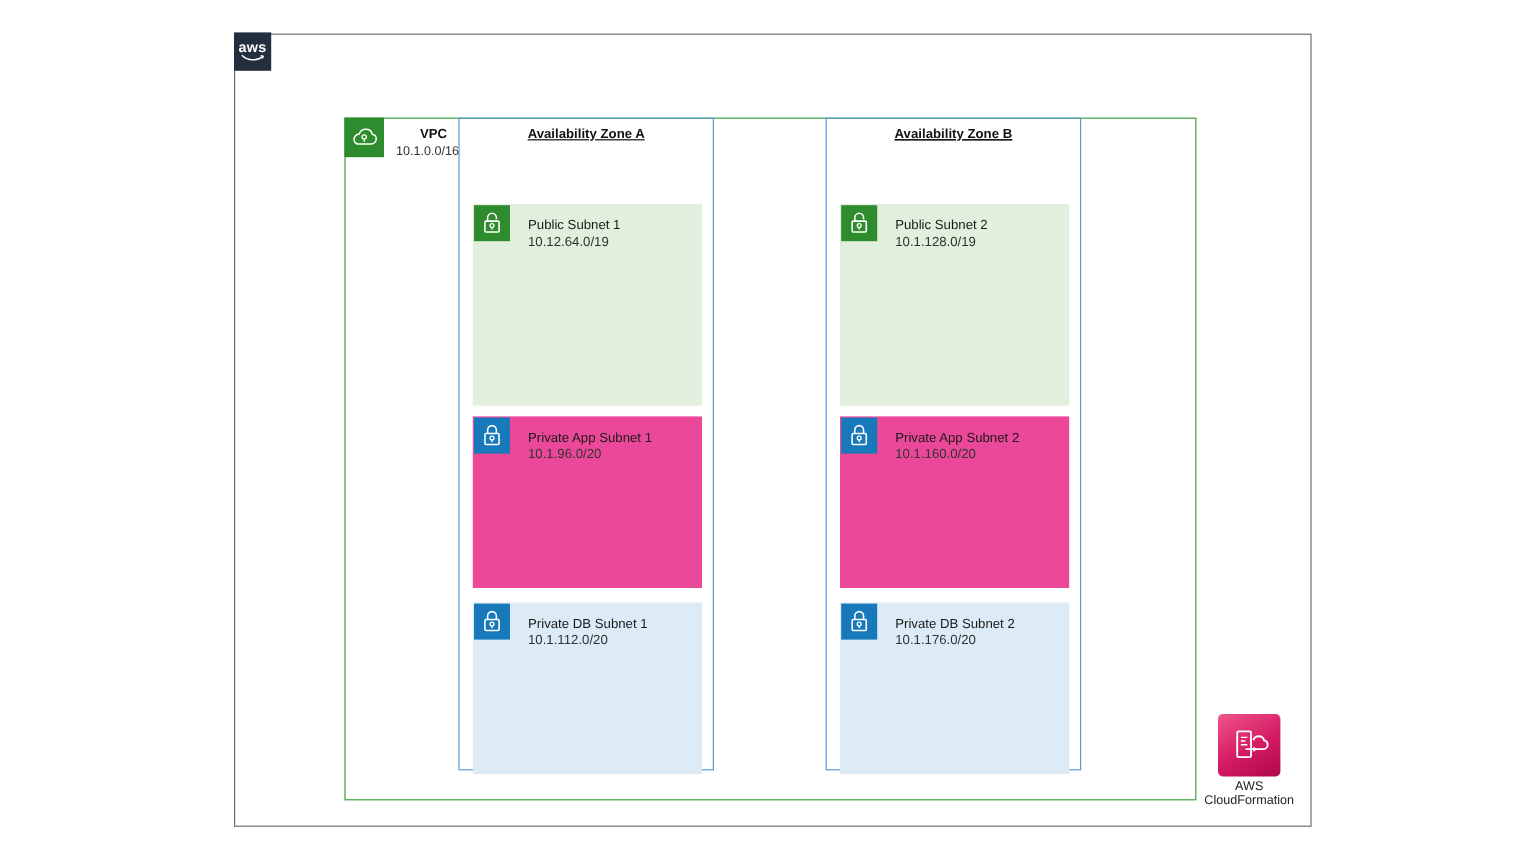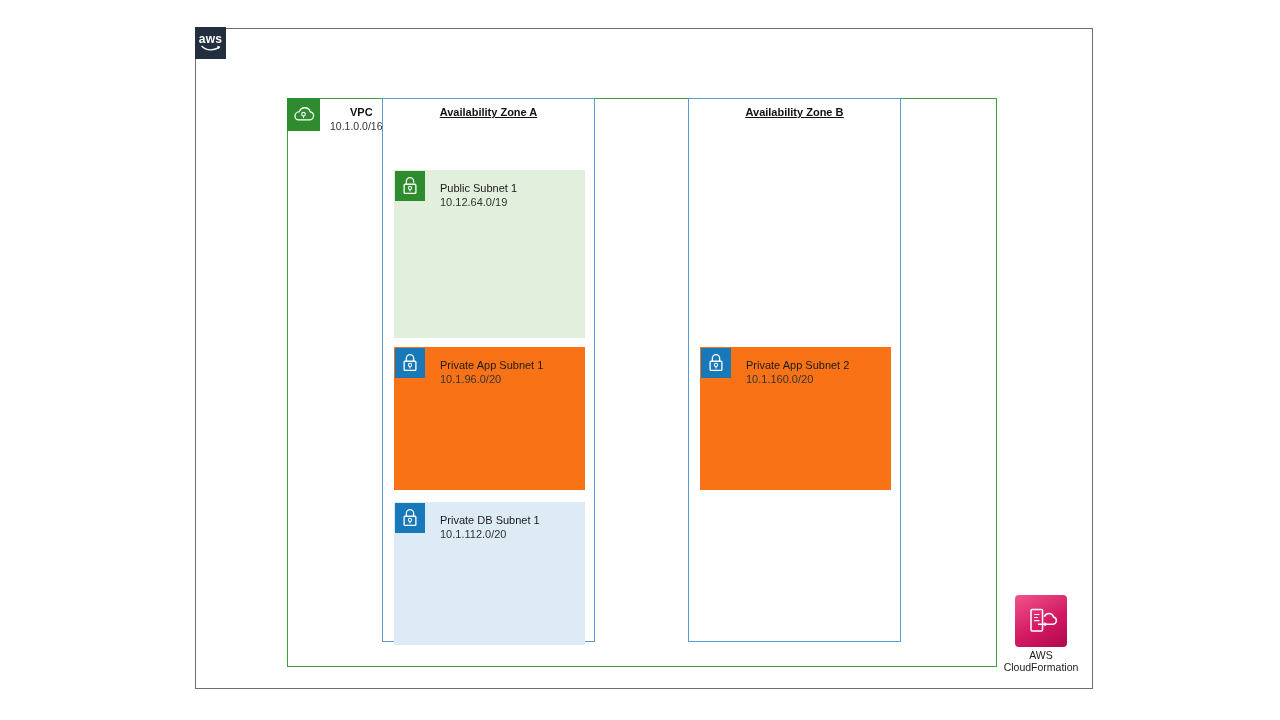--- a/index.html
+++ b/index.html
@@ -89,21 +89,21 @@
     color: #111;
     text-decoration: underline;
   }
   
   .subnet {
     position: absolute;
     left: 11px;
     width: 191px;
   }
   .subnet-public { top: 71px; height: 168px; background: #e2efdc; }
-  .subnet-app    { top: 248px; height: 143px; background: #f97316; padding-left: 15px; }
+  .subnet-app    { top: 248px; height: 143px; background: #ec4899; padding-left: 15px; }
   .subnet-db     { top: 403px; height: 143px; background: #dcebf5; }
   .subnet-icon {
     position: absolute;
     left: 1px; top: 1px;
     width: 30px; height: 30px;
     display: flex;
     align-items: center;
     justify-content: center;
   }
   .subnet-icon.green { background: #2e8b2e; }
@@ -211,36 +211,64 @@
       <div class="subnet-text">
         <div class="subnet-name">Private DB Subnet 1</div>
         <div class="subnet-cidr">10.1.112.0/20</div>
       </div>
     </div>
   </div>
 
   <div class="az az-b">
     <div class="az-title">Availability Zone B</div>
 
+    <div class="subnet subnet-public">
+      <div class="subnet-icon green">
+        <svg width="26" height="26" viewBox="0 0 30 30">
+          <rect x="8.2" y="13" width="13.6" height="10.5" rx="1" fill="none" stroke="#ffffff" stroke-width="1.5"></rect>
+          <path d="M10.8 13 v-3.4 a4.2 4.2 0 0 1 8.4 0 v1.6" fill="none" stroke="#ffffff" stroke-width="1.5"></path>
+          <circle cx="15" cy="17.3" r="1.9" fill="none" stroke="#ffffff" stroke-width="1.2"></circle>
+          <path d="M15 19.2 v2.2" stroke="#ffffff" stroke-width="1.2"></path>
+        </svg>
+      </div>
+      <div class="subnet-text">
+        <div class="subnet-name">Public Subnet 2</div>
+        <div class="subnet-cidr">10.1.128.0/19</div>
+      </div>
+    </div>
 
     <div class="subnet subnet-app">
       <div class="subnet-icon blue">
         <svg width="26" height="26" viewBox="0 0 30 30">
           <rect x="8.2" y="13" width="13.6" height="10.5" rx="1" fill="none" stroke="#ffffff" stroke-width="1.5"></rect>
           <path d="M10.8 13 v-3.4 a4.2 4.2 0 0 1 8.4 0 v3.4" fill="none" stroke="#ffffff" stroke-width="1.5"></path>
           <circle cx="15" cy="17.3" r="1.9" fill="none" stroke="#ffffff" stroke-width="1.2"></circle>
           <path d="M15 19.2 v2.2" stroke="#ffffff" stroke-width="1.2"></path>
         </svg>
       </div>
       <div class="subnet-text">
         <div class="subnet-name">Private App Subnet 2</div>
         <div class="subnet-cidr">10.1.160.0/20</div>
       </div>
     </div>
 
+    <div class="subnet subnet-db">
+      <div class="subnet-icon blue">
+        <svg width="26" height="26" viewBox="0 0 30 30">
+          <rect x="8.2" y="13" width="13.6" height="10.5" rx="1" fill="none" stroke="#ffffff" stroke-width="1.5"></rect>
+          <path d="M10.8 13 v-3.4 a4.2 4.2 0 0 1 8.4 0 v3.4" fill="none" stroke="#ffffff" stroke-width="1.5"></path>
+          <circle cx="15" cy="17.3" r="1.9" fill="none" stroke="#ffffff" stroke-width="1.2"></circle>
+          <path d="M15 19.2 v2.2" stroke="#ffffff" stroke-width="1.2"></path>
+        </svg>
+      </div>
+      <div class="subnet-text">
+        <div class="subnet-name">Private DB Subnet 2</div>
+        <div class="subnet-cidr">10.1.176.0/20</div>
+      </div>
+    </div>
   </div>
 
   <div class="cfn-icon">
     <svg width="40" height="40" viewBox="0 0 52 52">
       <rect x="13" y="11" width="15" height="28" rx="1.5" fill="none" stroke="#ffffff" stroke-width="2"></rect>
       <path d="M17 17.5 h7 M17 21.5 h5 M17 25.5 h7" stroke="#ffffff" stroke-width="1.5"></path>
       <path d="M30.5 20.5 c0.8 -2.5 3.1 -4.2 5.8 -4.2 c2.8 0 5.2 1.9 5.9 4.5 c2.2 0.5 3.8 2.4 3.8 4.7 c0 2.7 -2.2 4.8 -4.9 4.8 h-8.1" fill="none" stroke="#ffffff" stroke-width="2"></path>
       <path d="M22 30.3 h11" stroke="#ffffff" stroke-width="2"></path>
       <path d="M30.5 27.3 l4 3 l-4 3 z" fill="#ffffff"></path>
     </svg>

